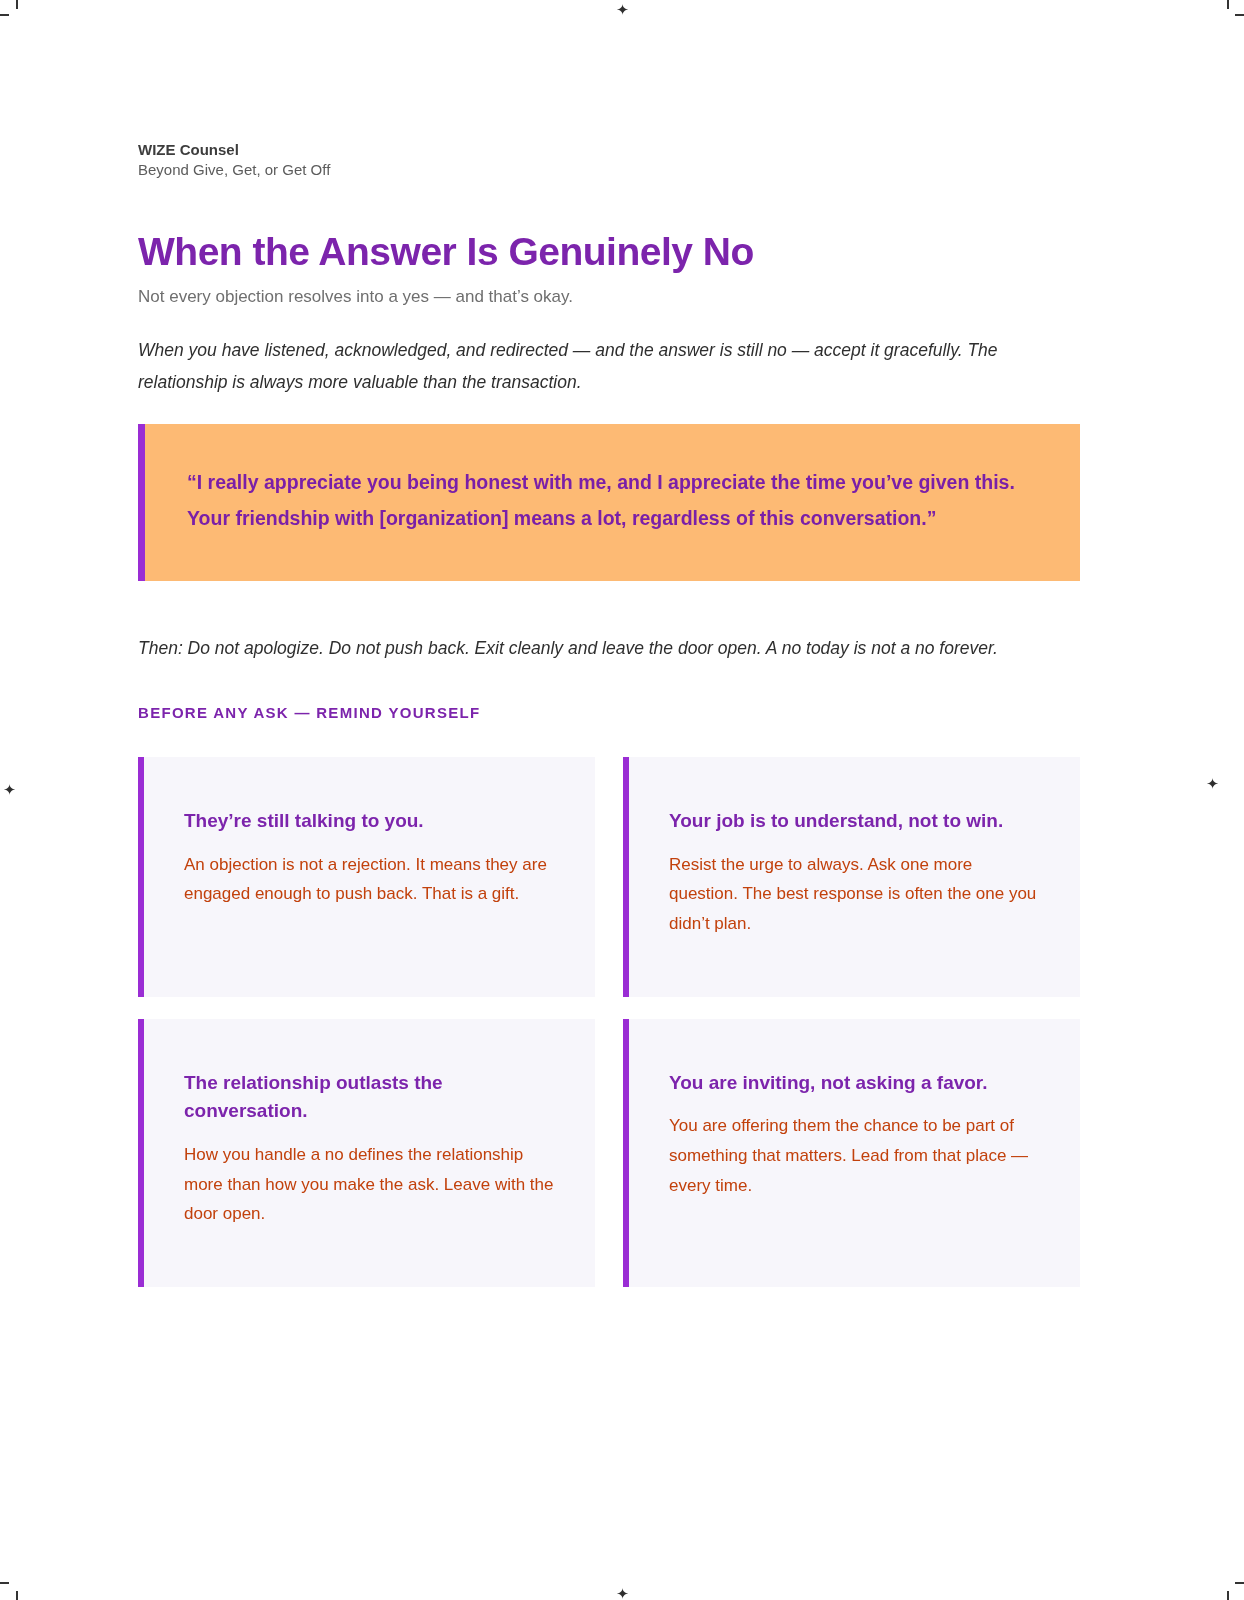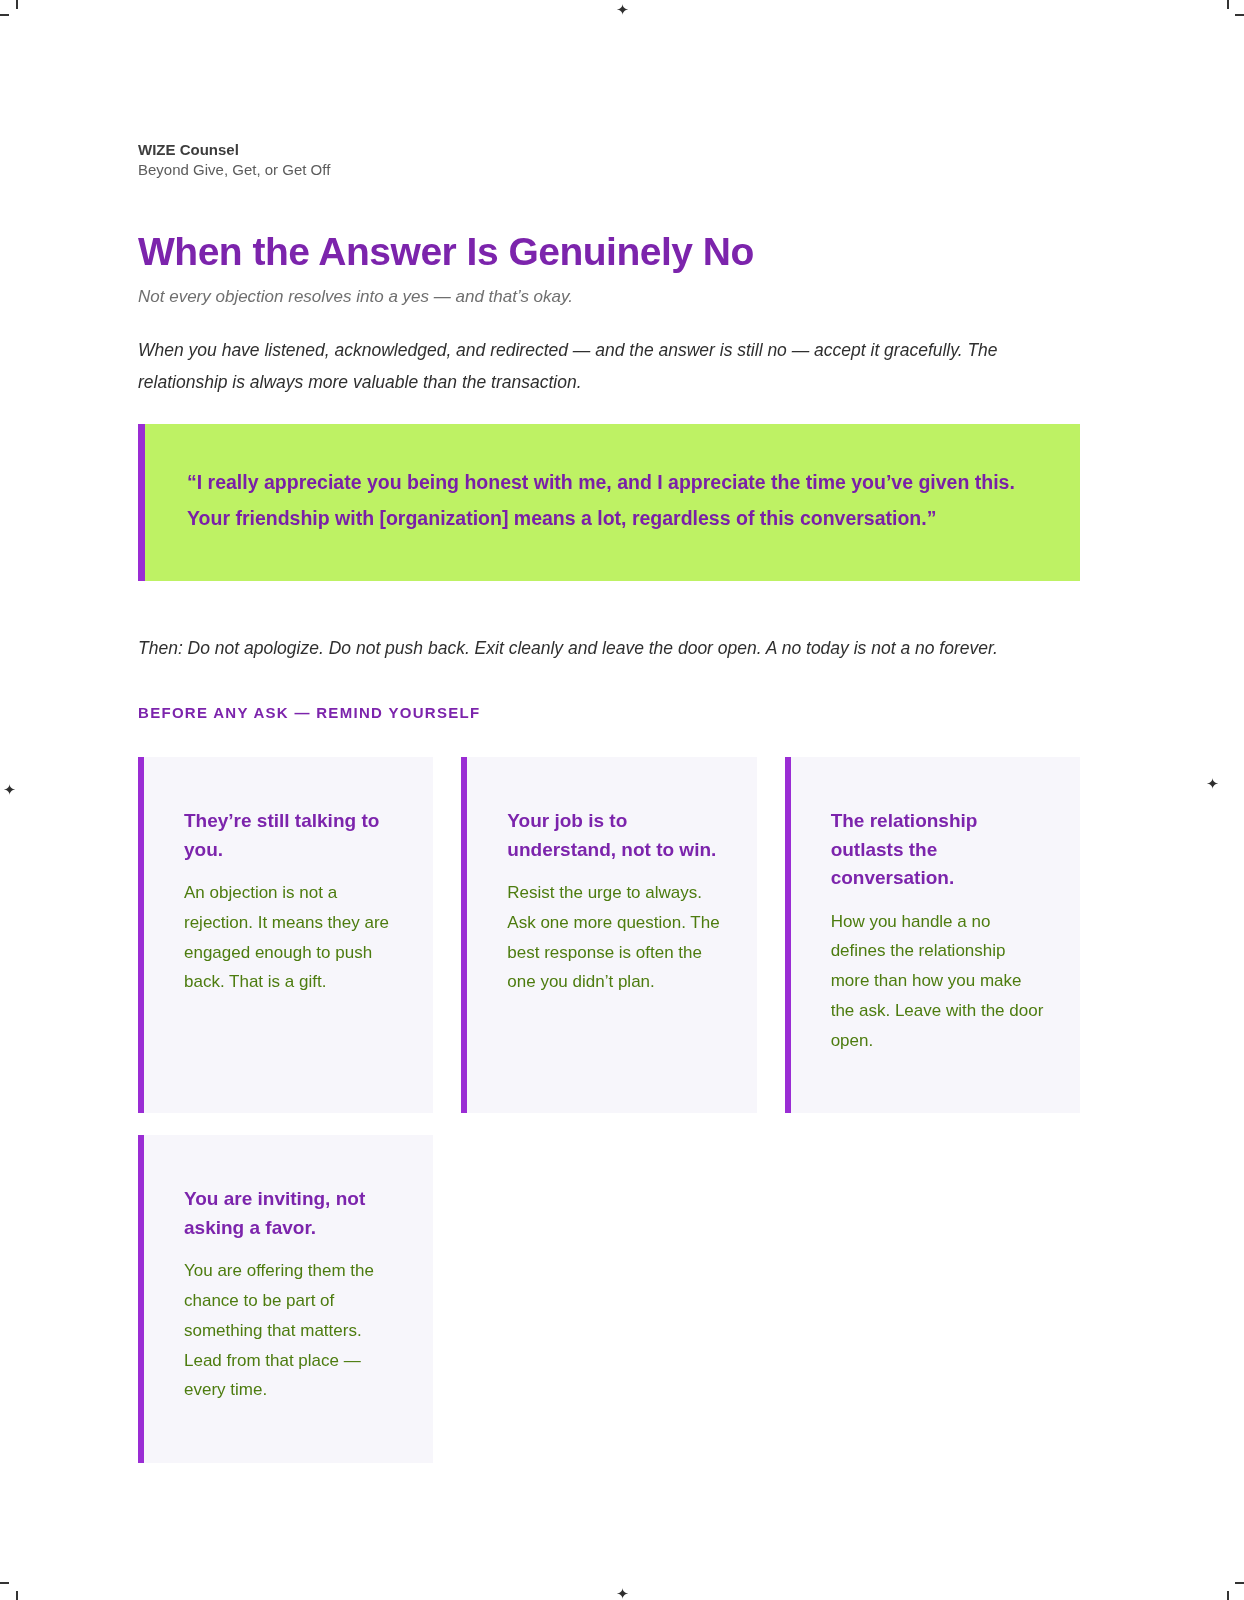--- a/index.html
+++ b/index.html
@@ -54,34 +54,33 @@
     font-size: 39px;
     font-weight: bold;
     letter-spacing: -0.5px;
     color: #7c24ac;
     line-height: 1.1;
   }
   .doc-subtitle {
     margin-top: 14px;
     font-size: 17px;
     color: #6f6f6f;
-    font-style: italic;
   }
 
   .para {
     margin-top: 28px;
     font-size: 17.5px;
     color: #2f2f2f;
     line-height: 1.8;
     font-style: italic;
   }
 
   .quote-block {
     margin-top: 26px;
-    background: #bef264;
+    background: #fdba74;
     border-left: 7px solid #9a2dd4;
     padding: 40px 60px 44px 42px;
   }
   .quote-text {
     font-size: 19.5px;
     font-weight: bold;
     color: #7a1fa8;
     line-height: 1.85;
   }
 
@@ -91,39 +90,39 @@
     margin-top: 40px;
     font-size: 15px;
     font-weight: bold;
     letter-spacing: 1.3px;
     color: #7c24ac;
   }
 
   .card-grid {
     margin-top: 36px;
     display: grid;
-    grid-template-columns: 1fr 1fr 1fr;
+    grid-template-columns: 1fr 1fr;
     column-gap: 28px;
     row-gap: 22px;
   }
   .card {
     background: #f7f6fb;
     border-left: 6px solid #9a2dd4;
     padding: 50px 36px 58px 40px;
   }
   .card-title {
     font-size: 19px;
     font-weight: bold;
     color: #7c24ac;
     line-height: 1.5;
     margin-bottom: 14px;
   }
   .card-body {
     font-size: 17px;
-    color: #4d7c0f;
+    color: #c2410c;
     line-height: 1.75;
   }
 
   
   .footer {
     position: absolute;
     left: 125px;
     right: 138px;
     top: 1406px;
     border-top: 1px solid #e4e4e4;

